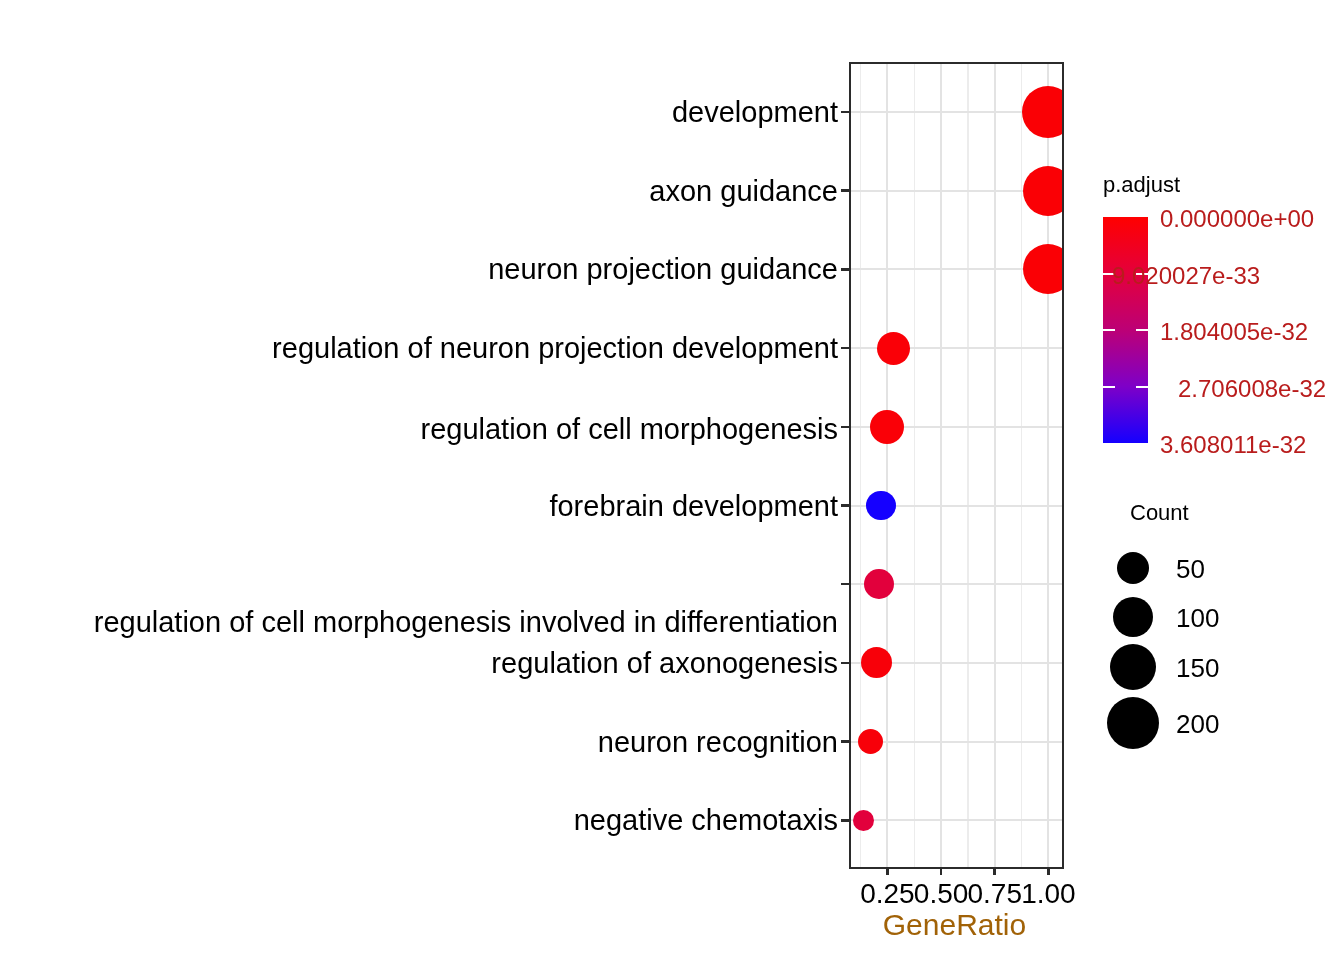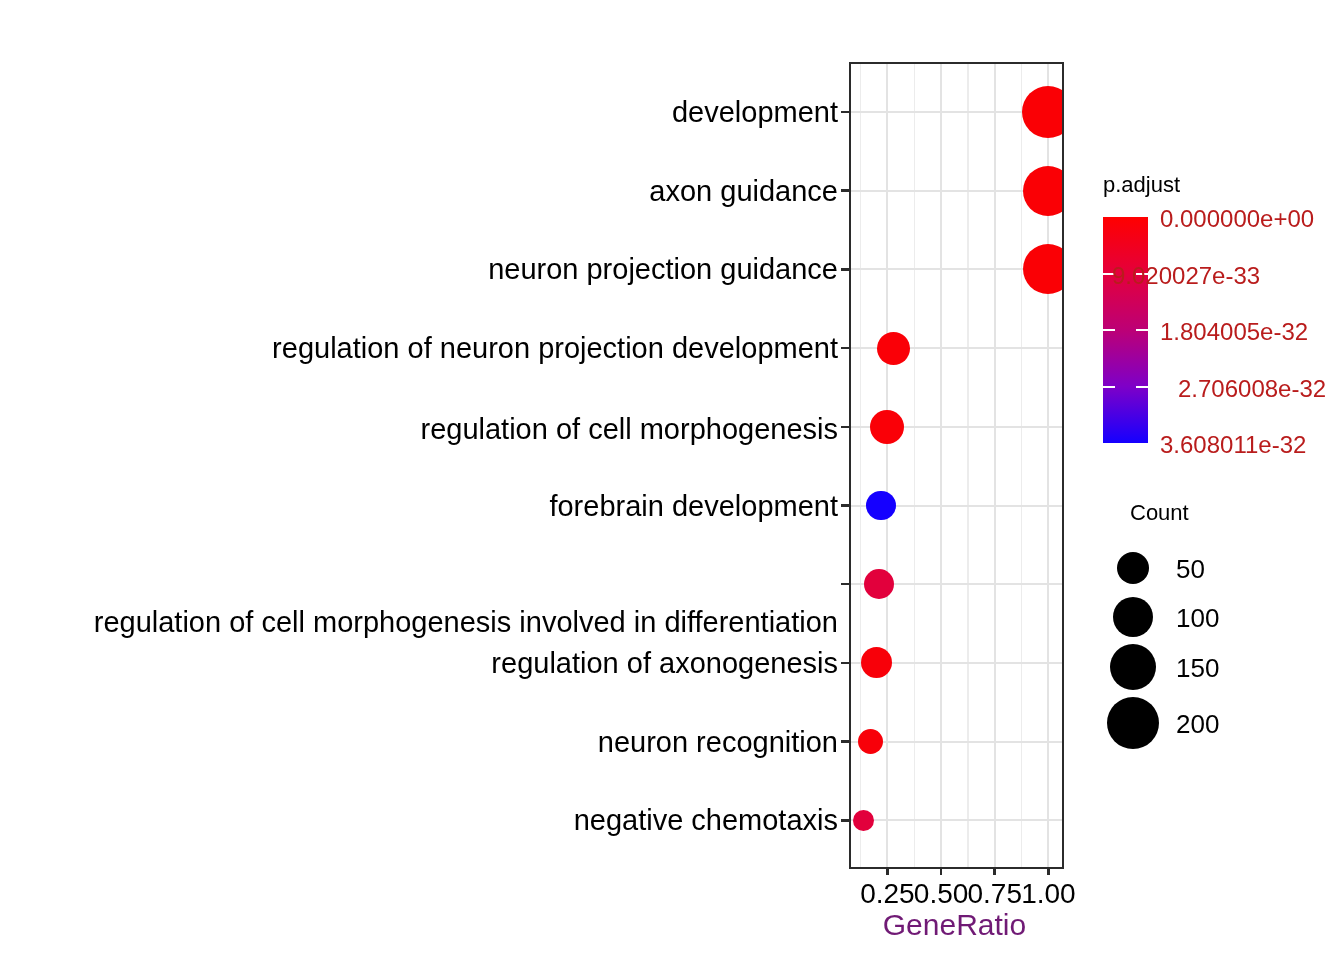--- a/index.html
+++ b/index.html
@@ -31,21 +31,21 @@
   .xtick-label{
     position:absolute;
     font-size:28px;
     color:#000000;
     transform:translateX(-50%);
     white-space:nowrap;
   }
   #x-axis-title{
     position:absolute;
     font-size:30px;
-    color:#701a75;
+    color:#a16207;
     transform:translateX(-50%);
     white-space:nowrap;
     text-align:center;
   }
   .legend-title{
     position:absolute;
     font-size:22px;
     color:#000000;
     white-space:nowrap;
   }

